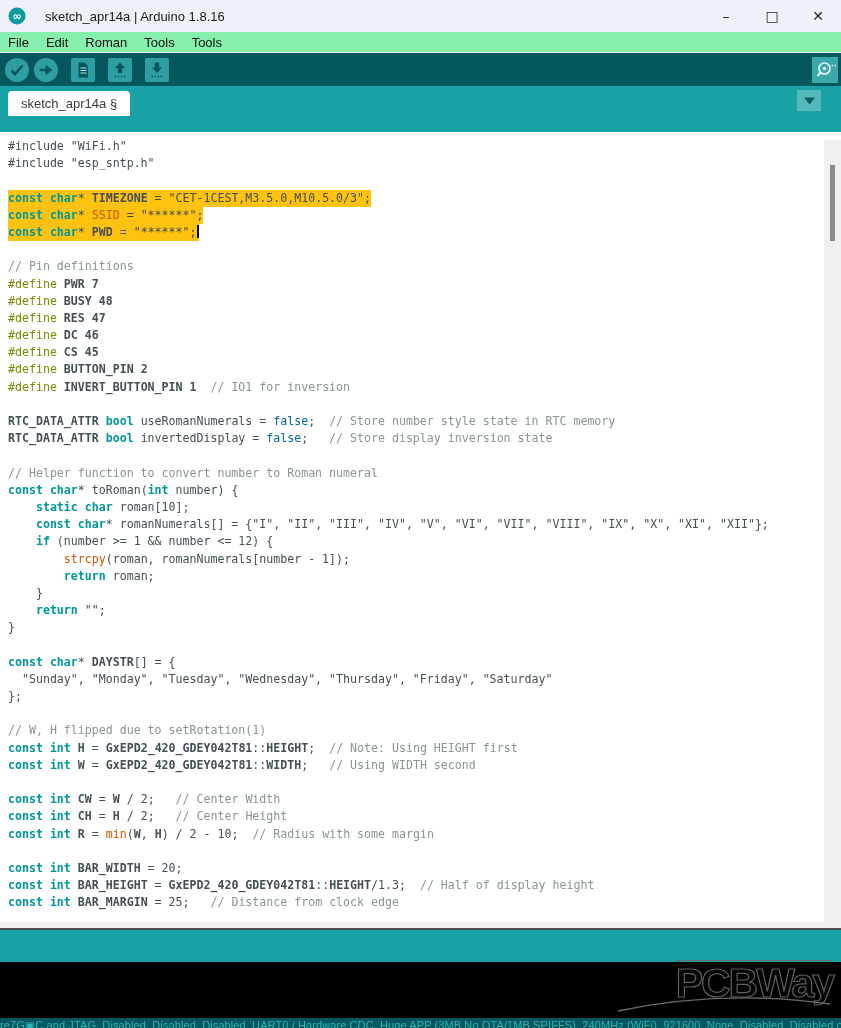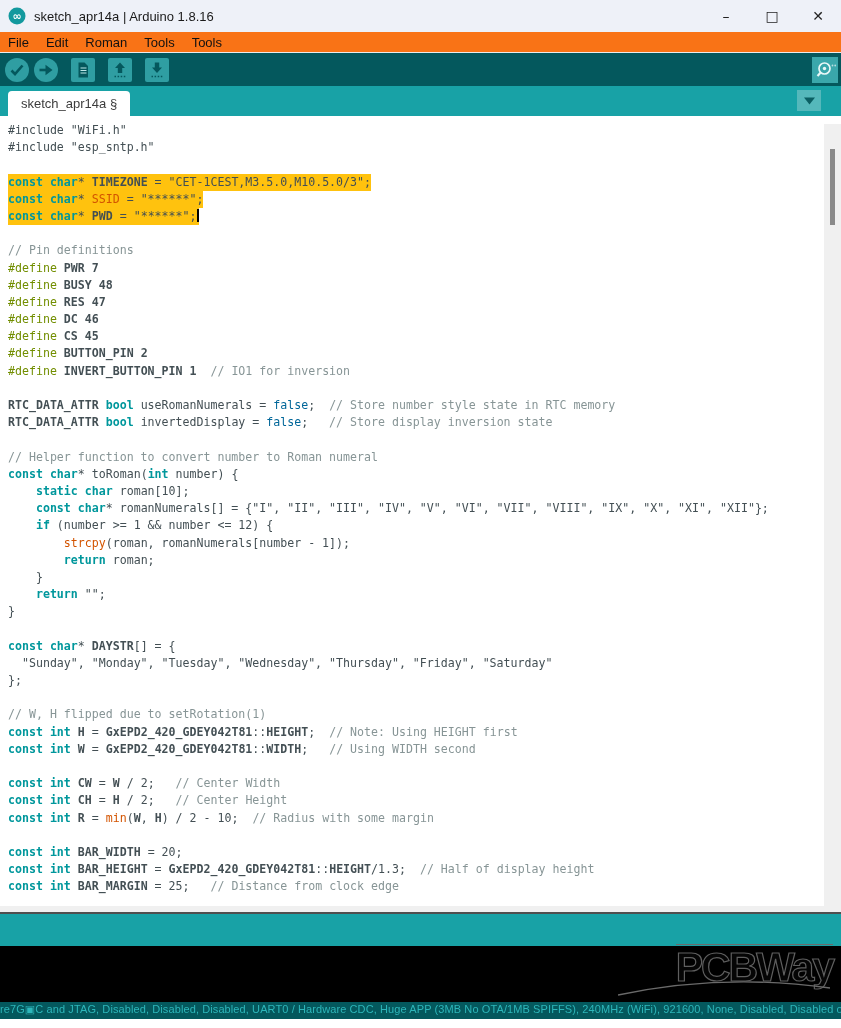--- a/index.html
+++ b/index.html
@@ -2,39 +2,39 @@
 <html style="--teal-dark: #04585d; --teal-mid: #18a2a6; --btn: #2f9ea2; --btn-light: #55b8bb; --sel: #ffc20e; --code-default: #434f54; --code-keyword: #00979c; --code-function: #d35400; --code-literal: #006699; --code-comment: #879596; --code-preproc: #728E00; --status-text: #2db6ba;"><head>
 <meta charset="utf-8">
 <style>
   html,body{margin:0;padding:0;}
   body{width:841px;height:1028px;overflow:hidden;background:#fff;
        font-family:"Liberation Sans",sans-serif;-webkit-font-smoothing:antialiased;}
   .win{width:841px;height:1028px;display:flex;flex-direction:column;}
 
   
   .titlebar{height:32px;background:#eef1f8;display:flex;align-items:center;padding:0 0 0 8px;flex:0 0 auto;}
-  .titlebar .ttl{font-size:13px;color:#1a1a1a;margin-left:8px;}
+  .titlebar .ttl{font-size:13px;color:#1a1a1a;margin-left:19px;}
   .winbtns{margin-left:auto;display:flex;height:100%;}
   .winbtn{width:46px;height:100%;display:flex;align-items:center;justify-content:center;
           font-size:14px;color:#222;font-family:"DejaVu Sans",sans-serif;}
 
   
-  .menubar{height:20px;background:#f97316;display:flex;align-items:center;gap:17px;
+  .menubar{height:20px;background:#86efac;display:flex;align-items:center;gap:17px;
            padding-left:8px;font-size:13px;color:#111;border-bottom:1px solid #ececec;flex:0 0 auto;}
   .menubar span{cursor:default;}
 
   
   .toolbar{height:33px;background:var(--teal-dark);display:flex;align-items:center;
            padding-left:4px;gap:3px;flex:0 0 auto;}
   .tbtn{width:26px;height:26px;display:block;}
   .gap{width:5px;}
   .serial{margin-left:auto;margin-right:3px;}
 
   
-  .tabstrip{height:30px;background:var(--teal-mid);position:relative;flex:0 0 auto;}
+  .tabstrip{height:46px;background:var(--teal-mid);position:relative;flex:0 0 auto;}
   .tab{position:absolute;left:8px;top:5px;height:25px;background:#ffffff;
        border-radius:4px 4px 0 0;padding:0 13px;display:flex;align-items:center;
        font-size:13px;color:#3c3c3c;}
   .dropdown{position:absolute;right:20px;top:4px;width:24px;height:21px;
             background:var(--btn-light);display:flex;align-items:center;justify-content:center;}
 
   
   .editor{height:790px;background:#ffffff;position:relative;overflow:hidden;flex:0 0 auto;}
   #code{position:absolute;top:6px;left:8px;font:11.6px "DejaVu Sans Mono",monospace;
         line-height:17.2px;white-space:pre;color:var(--code-default);}

